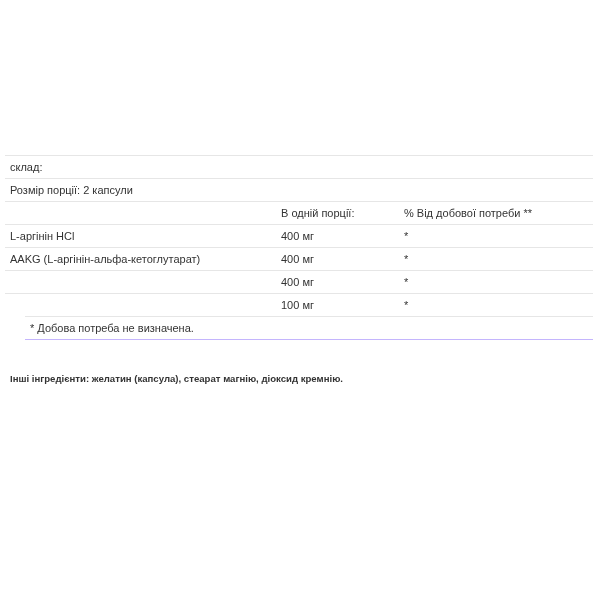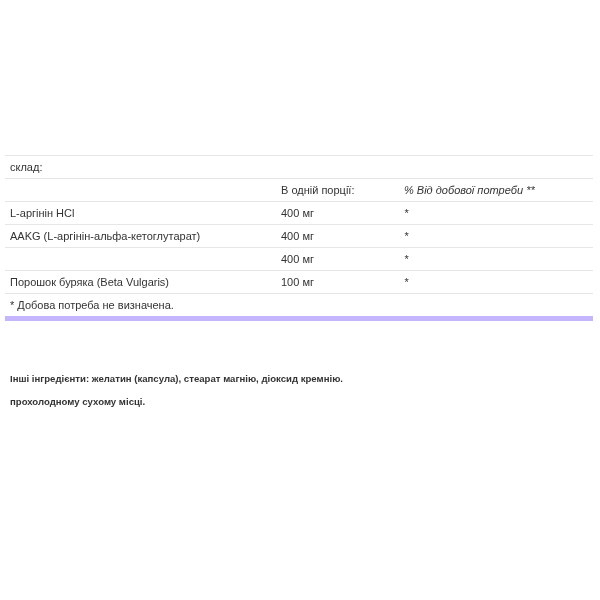--- a/index.html
+++ b/index.html
@@ -1,60 +1,61 @@
 <!DOCTYPE html>
 <html><head>
   <meta charset="utf-8">
   <style>
     html, body { margin: 0; padding: 0; background: #ffffff; }
     body { width: 600px; height: 600px; position: relative; overflow: hidden;
            font-family: "Liberation Sans", sans-serif; color: #333333; }
     .table { position: absolute; left: 5px; top: 155px; width: 588px; }
     .row { height: 22px; border-top: 1px solid #e6e6e6; position: relative;
            font-size: 11px; line-height: 22px; }
-    .row.last { border-bottom: 5px solid #c4b5fd; }
+    .row.last { border-bottom: 1px solid #c4b5fd; margin-left: 20px; }
     .c1 { position: absolute; left: 5px; white-space: nowrap; }
     .c2 { position: absolute; left: 276px; white-space: nowrap; }
-    .c3 { position: absolute; left: 399px; white-space: nowrap; font-style: italic; }
+    .c3 { position: absolute; left: 399px; white-space: nowrap; }
     .notes { position: absolute; left: 10px; top: 373px; width: 585px;
              font-size: 9.6px; font-weight: bold; color: #333333; line-height: 12px; }
     .notes p { margin: 0; }
-    .notes p.ingredients { margin-bottom: 11px; }
+    .notes p.ingredients { }
   </style>
 </head>
 <body>
 
 <div class="table">
   <div class="row">
     <span class="c1">склад:</span>
+  </div>
+  <div class="row">
+    <span class="c1">Розмір порції: 2 капсули</span>
   </div>
   <div class="row">
     <span class="c2">В одній порції:</span>
     <span class="c3">% Від добової потреби **</span>
   </div>
   <div class="row">
     <span class="c1">L-аргінін HCl</span>
     <span class="c2">400 мг</span>
     <span class="c3">*</span>
   </div>
   <div class="row">
     <span class="c1">AAKG (L-аргінін-альфа-кетоглутарат)</span>
     <span class="c2">400 мг</span>
     <span class="c3">*</span>
   </div>
   <div class="row">
     <span class="c2">400 мг</span>
     <span class="c3">*</span>
   </div>
   <div class="row">
-    <span class="c1">Порошок буряка (Beta Vulgaris)</span>
     <span class="c2">100 мг</span>
     <span class="c3">*</span>
   </div>
   <div class="row last">
     <span class="c1">* Добова потреба не визначена.</span>
   </div>
 </div>
 
 <div class="notes">
   <p class="ingredients">Інші інгредієнти: желатин (капсула), стеарат магнію, діоксид кремнію.</p>
-  <p>прохолодному сухому місці.</p>
 </div>
 
 </body></html>

